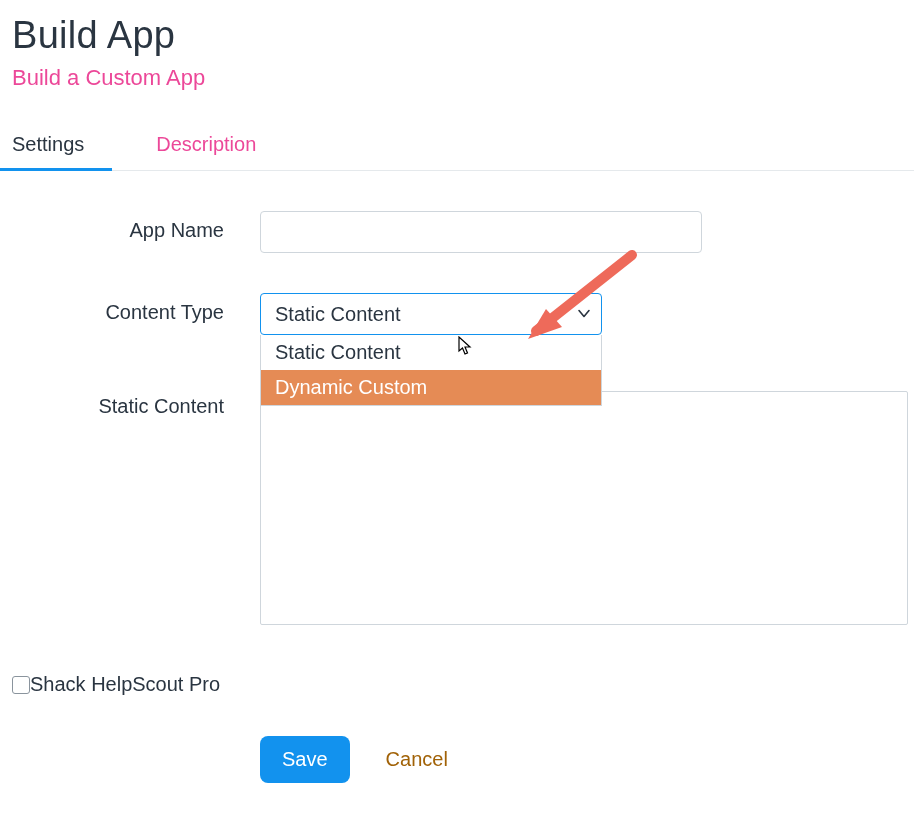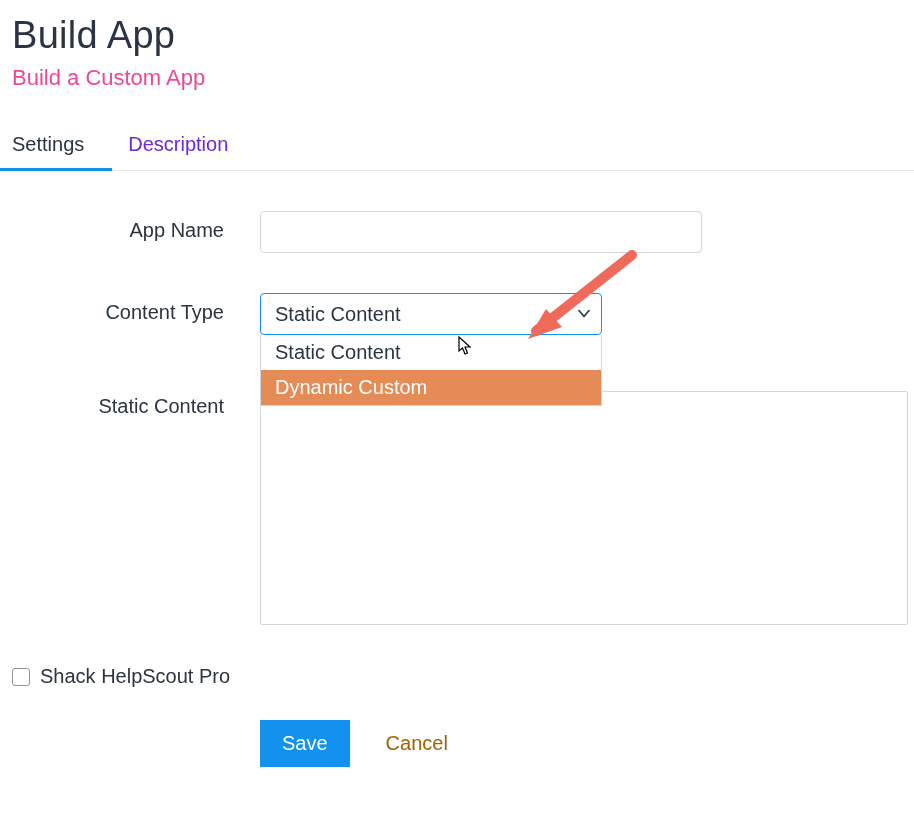--- a/index.html
+++ b/index.html
@@ -19,31 +19,31 @@
   margin-bottom: 8px;
 }
 .page-subtitle {
   font-size: 22px;
   font-weight: 400;
   color: #ec4899;
   margin-bottom: 30px;
 }
 .tabs {
   display: flex;
-  gap: 44px;
+  gap: 72px;
   border-bottom: 1px solid #e5e9ec;
   padding: 0 0 0 0;
   margin-left: -12px;
   padding-left: 12px;
   width: calc(100% + 12px);
 }
 .tab {
   font-size: 20px;
   padding: 12px 0 14px 0;
-  color: #6d28d9;
+  color: #ec4899;
   cursor: pointer;
   position: relative;
 }
 .tab.active {
   color: #2a3541;
 }
 .tab.active::after {
   content: "";
   position: absolute;
   left: -12px;
@@ -52,21 +52,21 @@
   height: 3px;
   background: #1292ee;
 }
 .form-body {
   padding-top: 40px;
   position: relative;
 }
 .row {
   display: flex;
   align-items: flex-start;
-  margin-bottom: 32px;
+  margin-bottom: 40px;
 }
 .label-col {
   width: 248px;
   text-align: right;
   padding-right: 36px;
   padding-top: 8px;
   font-size: 20px;
   color: #2a3541;
 }
 .field-col {
@@ -131,21 +131,21 @@
   border: 1px solid #cfd6dc;
   border-radius: 2px;
   padding: 10px;
   font-size: 16px;
   font-family: inherit;
   resize: none;
 }
 .checkbox-row {
   display: flex;
   align-items: center;
-  gap: 10px;
+  gap: 0;
   padding-top: 4px;
 }
 .cb {
   width: 18px;
   height: 18px;
   border: 1.5px solid #8a949d;
   border-radius: 3px;
   background: #fff;
   cursor: pointer;
 }
@@ -156,21 +156,21 @@
 .actions {
   display: flex;
   gap: 36px;
   align-items: center;
   padding-left: 248px;
 }
 .btn-save {
   background: #1292ee;
   color: #fff;
   border: none;
-  border-radius: 0;
+  border-radius: 8px;
   padding: 12px 22px;
   font-size: 20px;
   cursor: pointer;
 }
 .btn-cancel {
   background: none;
   border: none;
   color: #a16207;
   font-size: 20px;
   cursor: pointer;

